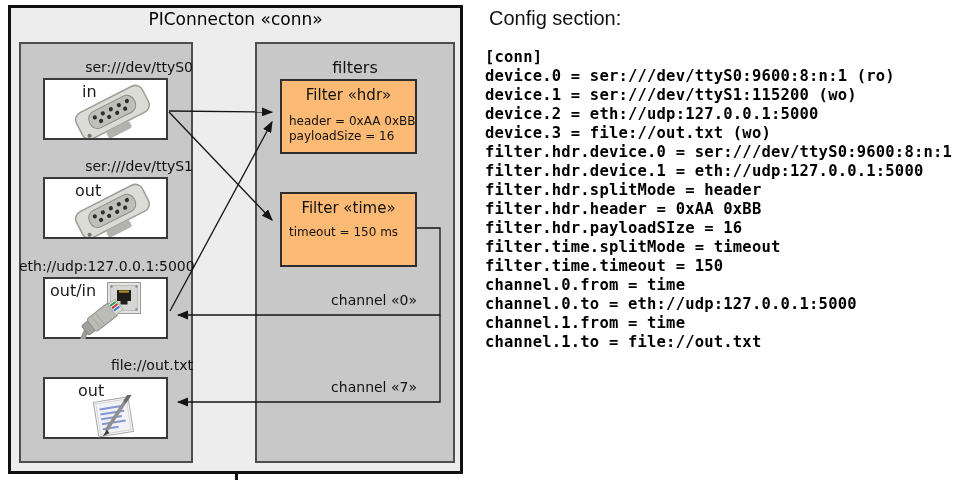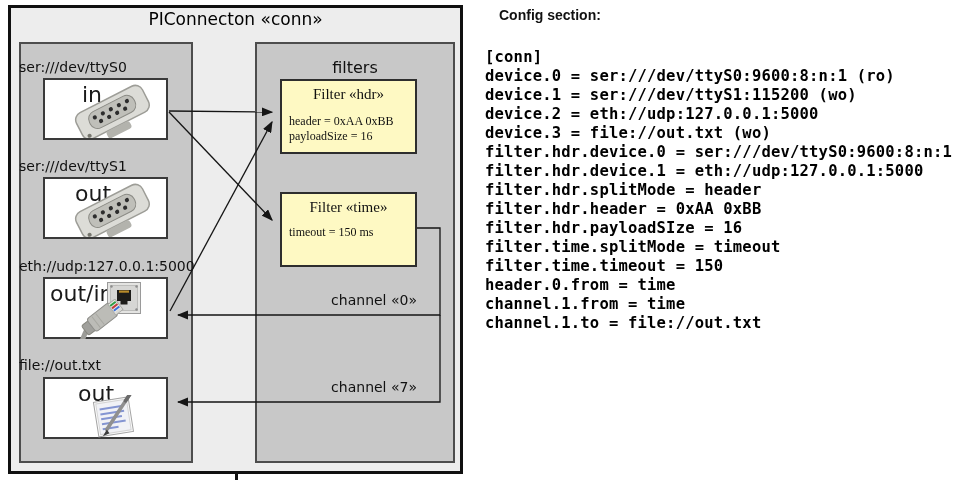--- a/index.html
+++ b/index.html
@@ -14,32 +14,32 @@
   .frame-tick{left:235px;top:474px;width:3px;height:6px;background:#101010;}
   .diagram-title{left:8px;top:9px;width:455px;text-align:center;font-size:17px;color:#000;}
 
   
   .panel{background:#c8c8c8;border:2px solid #4d4d4d;}
   .devices-panel{left:19px;top:42px;width:170px;height:417px;}
   .filters-panel{left:255px;top:42px;width:196px;height:417px;}
   .filters-title{left:255px;top:46px;width:200px;text-align:center;font-size:16px;margin-top:12px;}
 
   
-  .dev-label{left:19px;width:174px;text-align:left;font-size:14px;white-space:nowrap;}
+  .dev-label{left:19px;width:174px;text-align:right;font-size:14px;white-space:nowrap;}
   .devbox{left:43px;width:121px;height:58px;background:#ffffff;border:2px solid #3a3a3a;}
-  .dir-label{position:absolute;font-size:22px;color:#1a1a1a;}
+  .dir-label{position:absolute;font-size:16px;color:#1a1a1a;}
 
   
-  .filterbox{left:280px;width:133px;height:71px;background:#fef9c3;border:2px solid #2e2e2e;font-family:Liberation Serif, serif;}
+  .filterbox{left:280px;width:133px;height:71px;background:#fdba74;border:2px solid #2e2e2e;}
   .ftitle{position:absolute;left:0;top:5px;width:100%;text-align:center;font-size:15px;}
   .fprops{position:absolute;left:7px;font-size:12px;line-height:15px;white-space:nowrap;}
   .chlabel{left:280px;width:137px;text-align:right;font-size:14px;white-space:nowrap;}
 
   
-  .cfg-heading{left:499px;top:7px;font-family:"Liberation Sans",sans-serif;font-weight:bold;font-size:14px;}
+  .cfg-heading{left:489px;top:7px;font-family:"Liberation Sans",sans-serif;font-weight:normal;font-size:20px;}
   .cfg-lines{left:485px;top:48px;width:479px;}
   .cfg-line{
     font-family:"DejaVu Sans Mono",monospace;font-weight:bold;font-size:15.5px;
     line-height:19px;height:19px;letter-spacing:0.2px;white-space:pre;color:#000;
   }
   svg{display:block;}
   .lines-overlay{left:0;top:0;pointer-events:none;}
 </style>
 </head>
 <body>
@@ -180,16 +180,17 @@
     <div class="cfg-line">device.1 = ser:///dev/ttyS1:115200 (wo)</div>
     <div class="cfg-line">device.2 = eth://udp:127.0.0.1:5000</div>
     <div class="cfg-line">device.3 = file://out.txt (wo)</div>
     <div class="cfg-line">filter.hdr.device.0 = ser:///dev/ttyS0:9600:8:n:1</div>
     <div class="cfg-line">filter.hdr.device.1 = eth://udp:127.0.0.1:5000</div>
     <div class="cfg-line">filter.hdr.splitMode = header</div>
     <div class="cfg-line">filter.hdr.header = 0xAA 0xBB</div>
     <div class="cfg-line">filter.hdr.payloadSIze = 16</div>
     <div class="cfg-line">filter.time.splitMode = timeout</div>
     <div class="cfg-line">filter.time.timeout = 150</div>
-    <div class="cfg-line">header.0.from = time</div>
+    <div class="cfg-line">channel.0.from = time</div>
+    <div class="cfg-line">channel.0.to = eth://udp:127.0.0.1:5000</div>
     <div class="cfg-line">channel.1.from = time</div>
     <div class="cfg-line">channel.1.to = file://out.txt</div>
   </div>
 
 </body></html>

